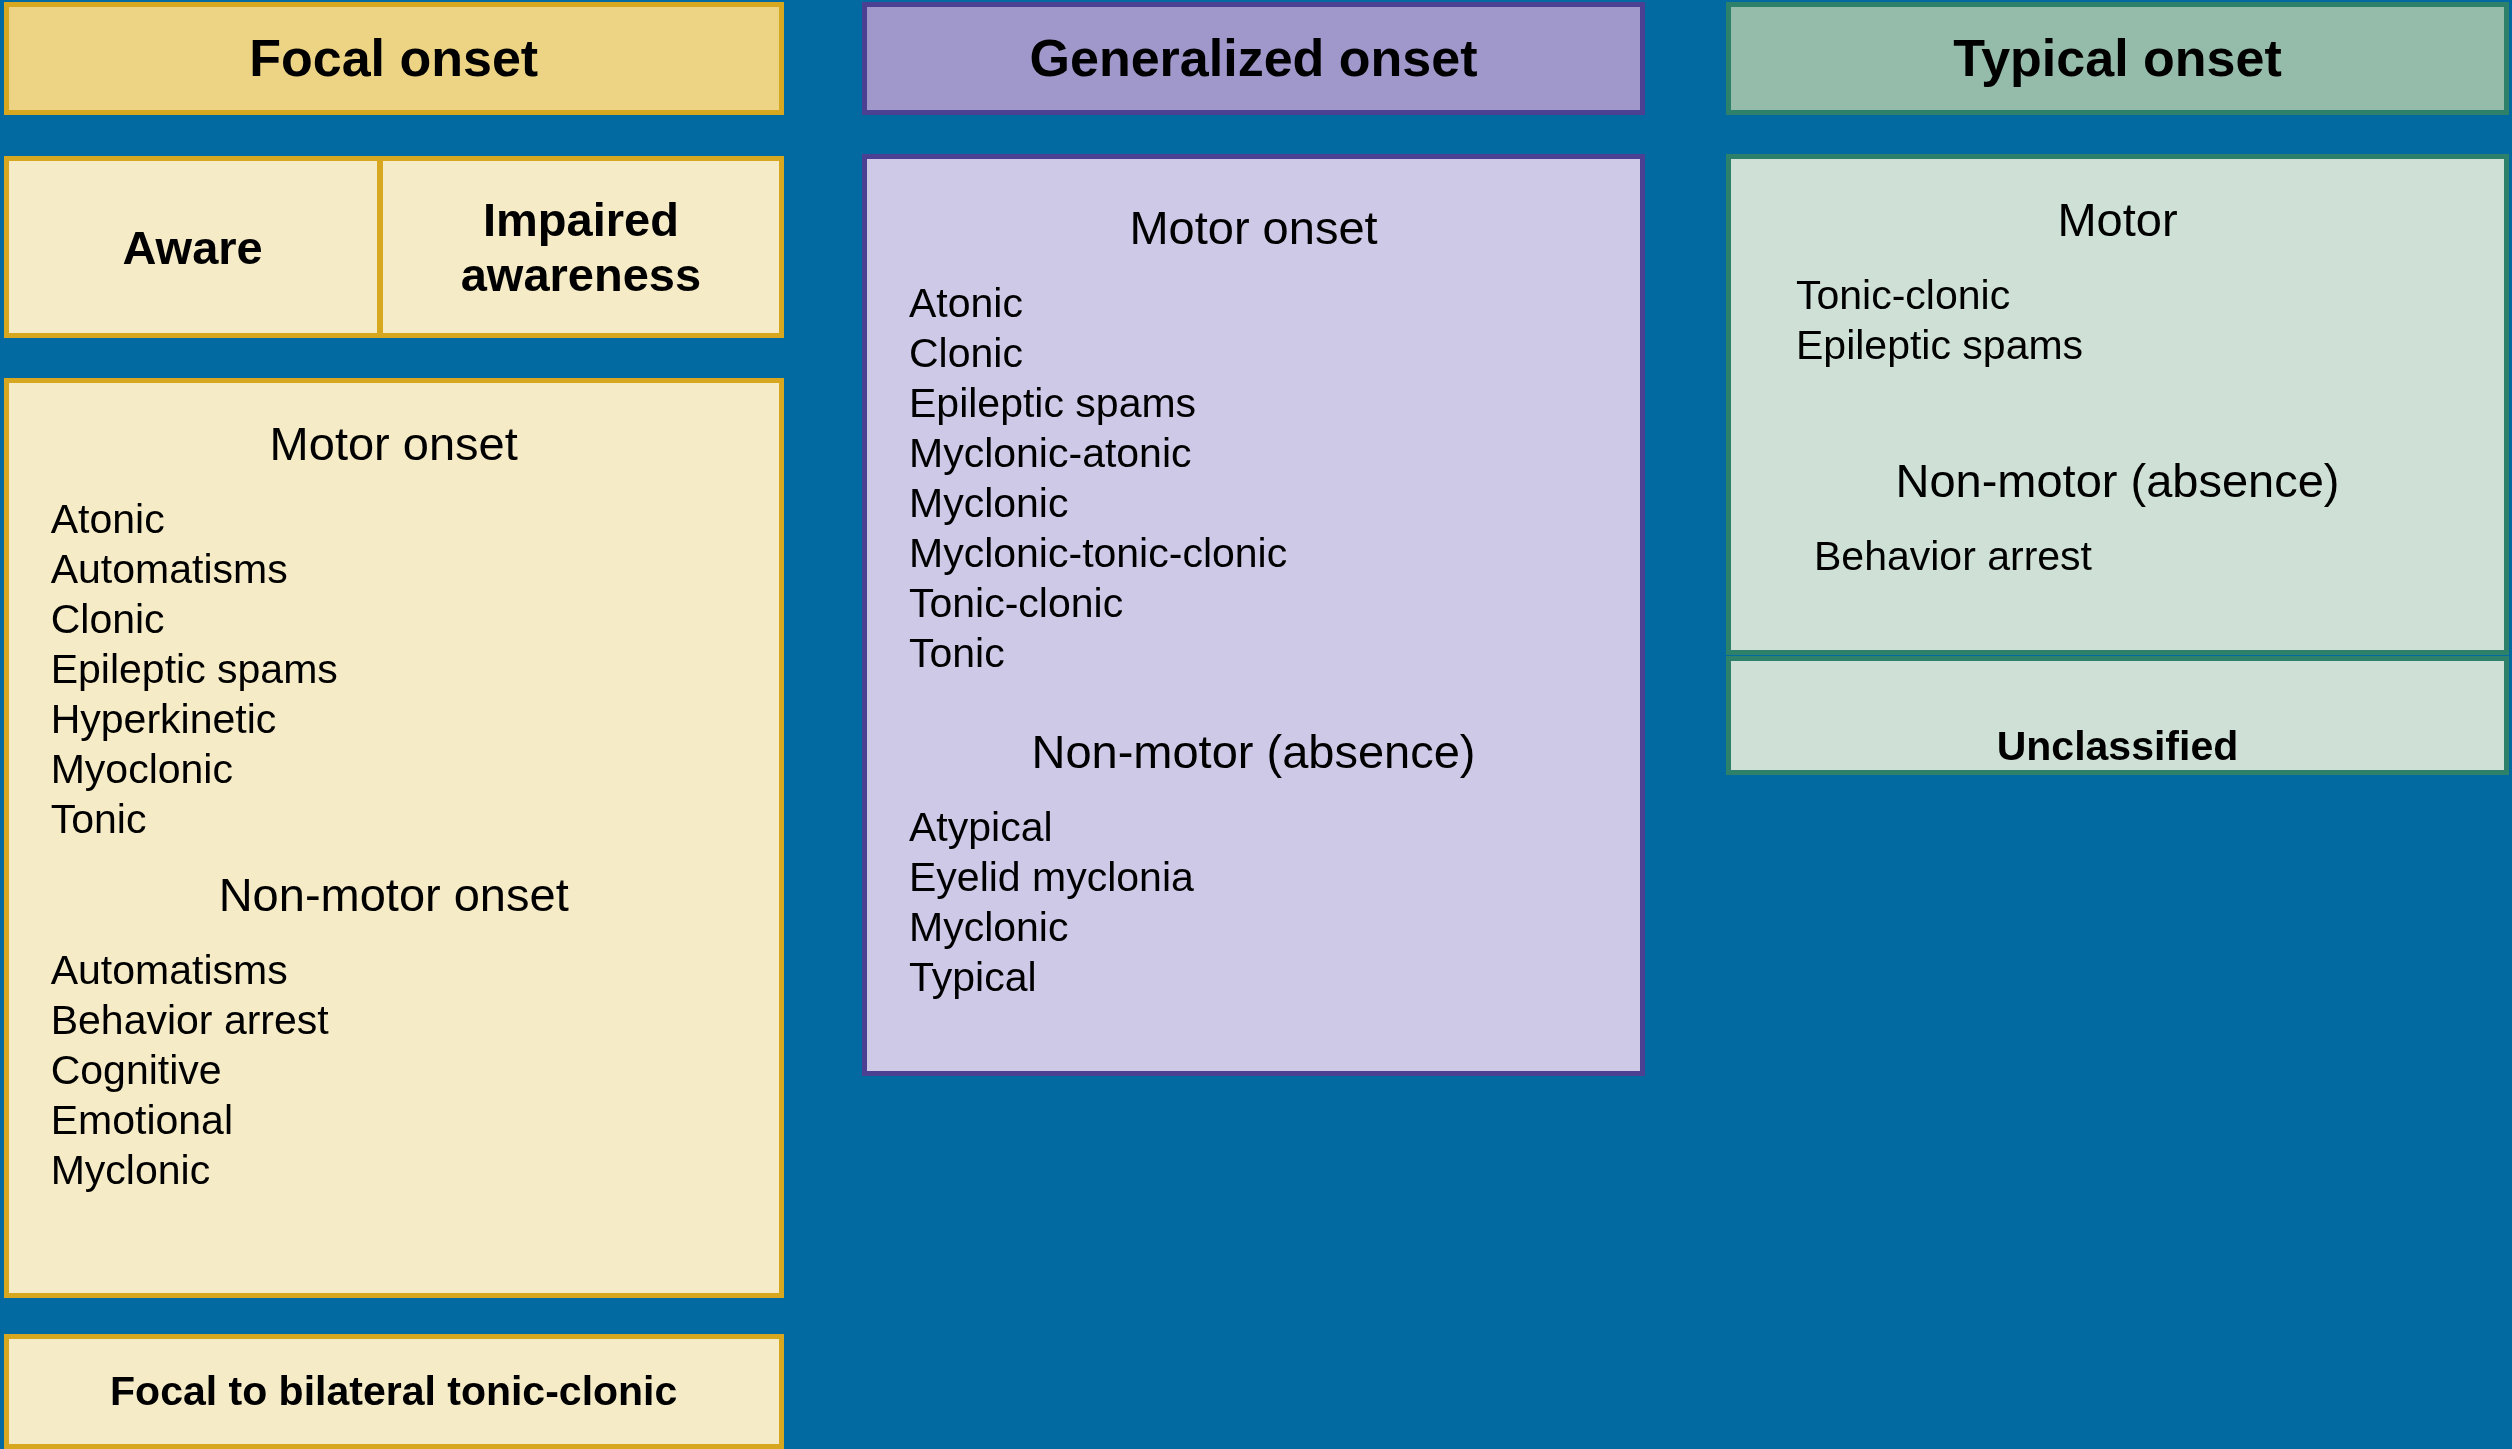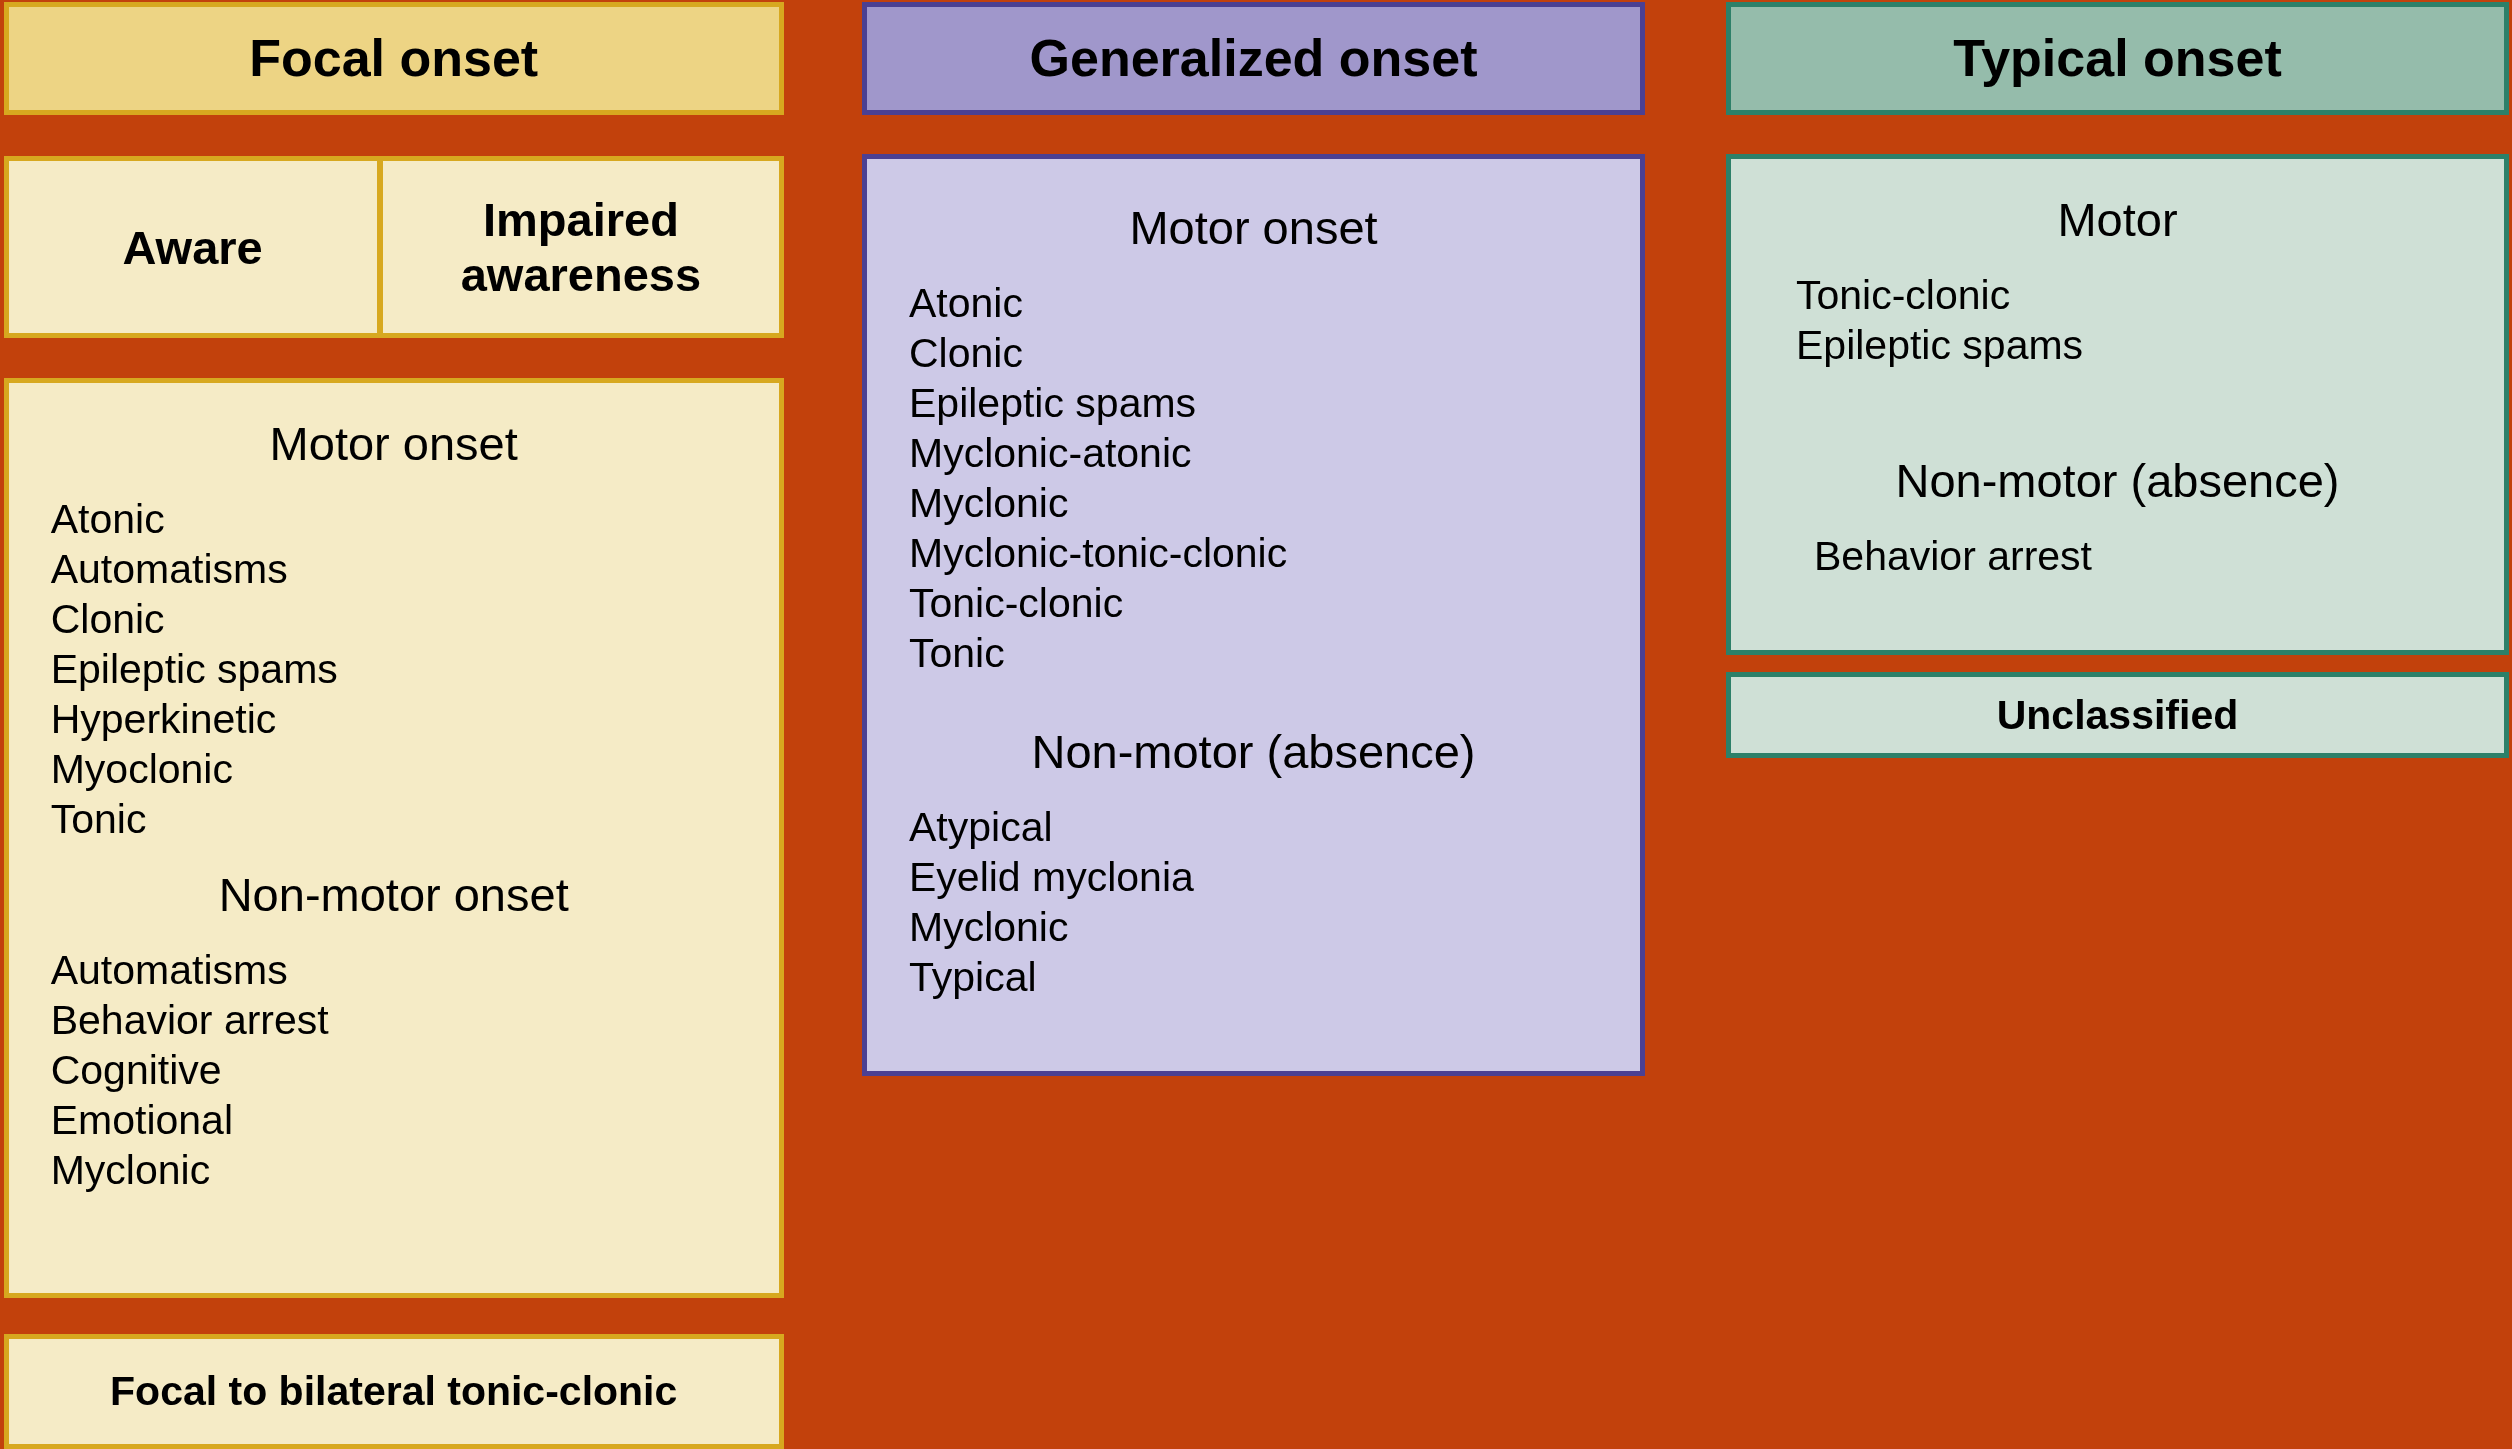--- a/index.html
+++ b/index.html
@@ -4,21 +4,21 @@
 <style>
   html, body {
     margin: 0;
     padding: 0;
     background: #ffffff;
   }
   .canvas {
     position: relative;
     width: 2512px;
     height: 1450px;
-    background: #c2410c;
+    background: #0369a1;
     font-family: "Liberation Sans", "DejaVu Sans", sans-serif;
     color: #000000;
     overflow: hidden;
   }
   .column {
     position: absolute;
     top: 0;
     bottom: 0;
   }
   #col-focal       { left: 3.7px;    width: 780px; }
@@ -48,21 +48,21 @@
   
   #col-focal .split  { top: 156px;  height: 182px; display: flex; align-items: stretch; }
   #col-focal .body   { top: 378px;  height: 920px; }
   #col-focal .ftr    { top: 1334px; height: 115px; }
 
   
   #col-generalized .body { top: 154px; height: 922px; }
 
   
   #col-unknown .body { top: 154px; height: 501px; }
-  #col-unknown .ftr  { top: 672px; height: 86px; }
+  #col-unknown .ftr  { top: 656px; height: 119px; align-items: flex-end; }
 
   .cell {
     flex: 1 1 48%;
     display: flex;
     align-items: center;
     justify-content: center;
     text-align: center;
     font-weight: bold;
     font-size: 47px;
     line-height: 55px;

